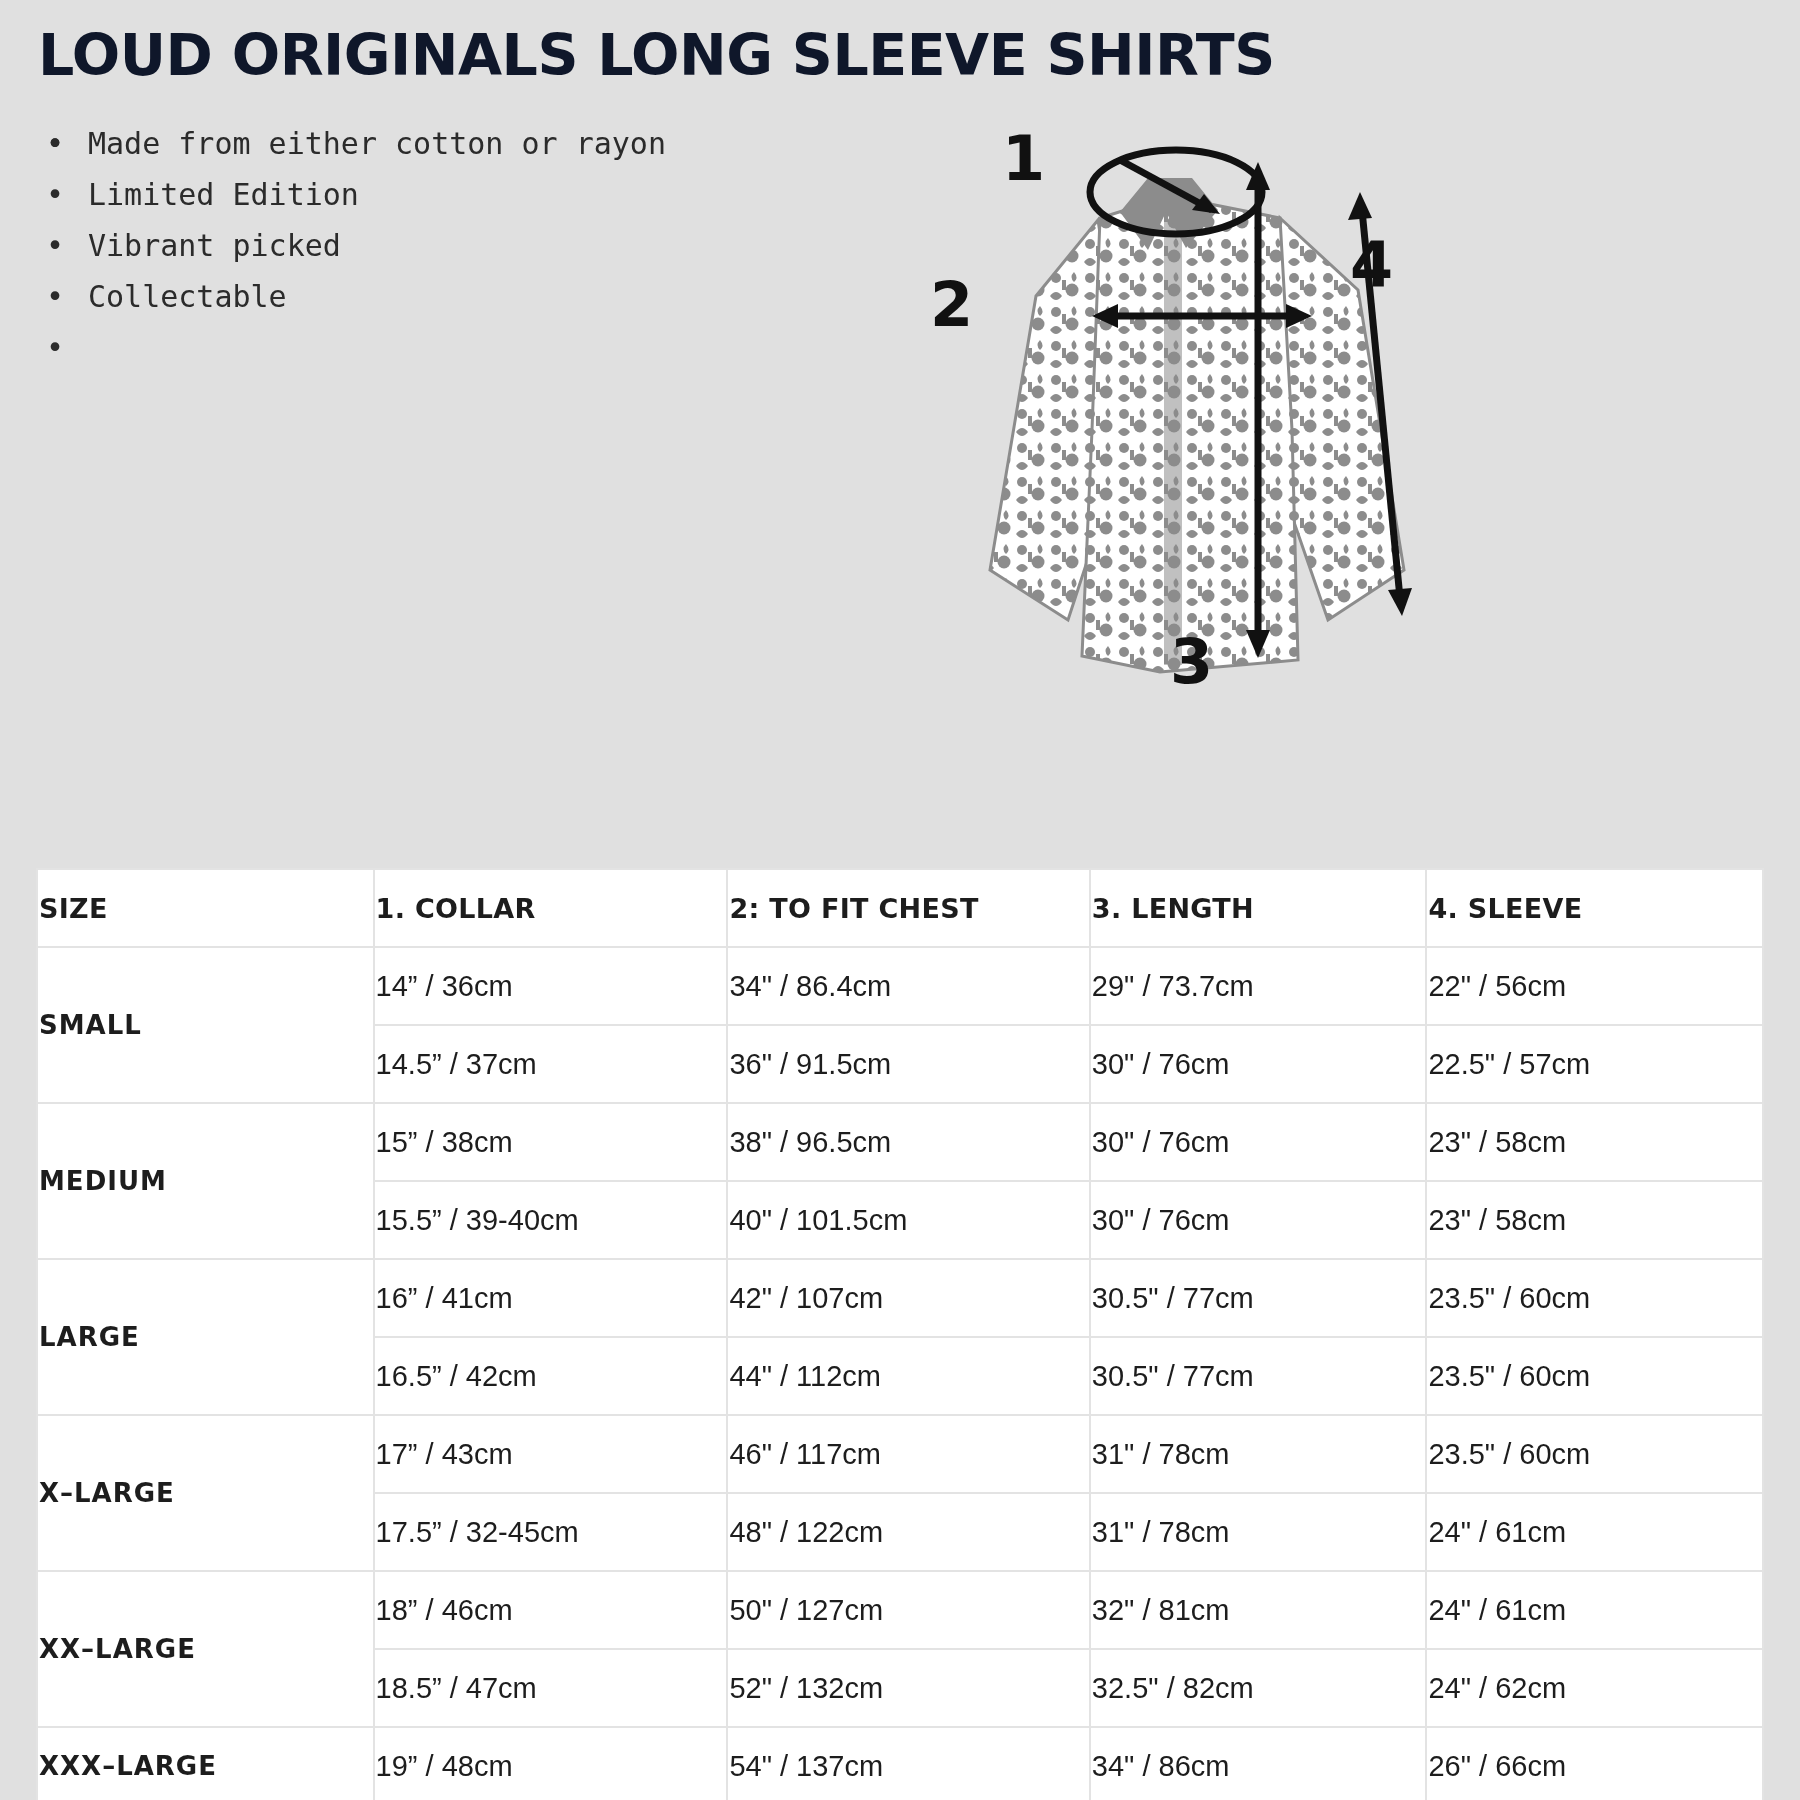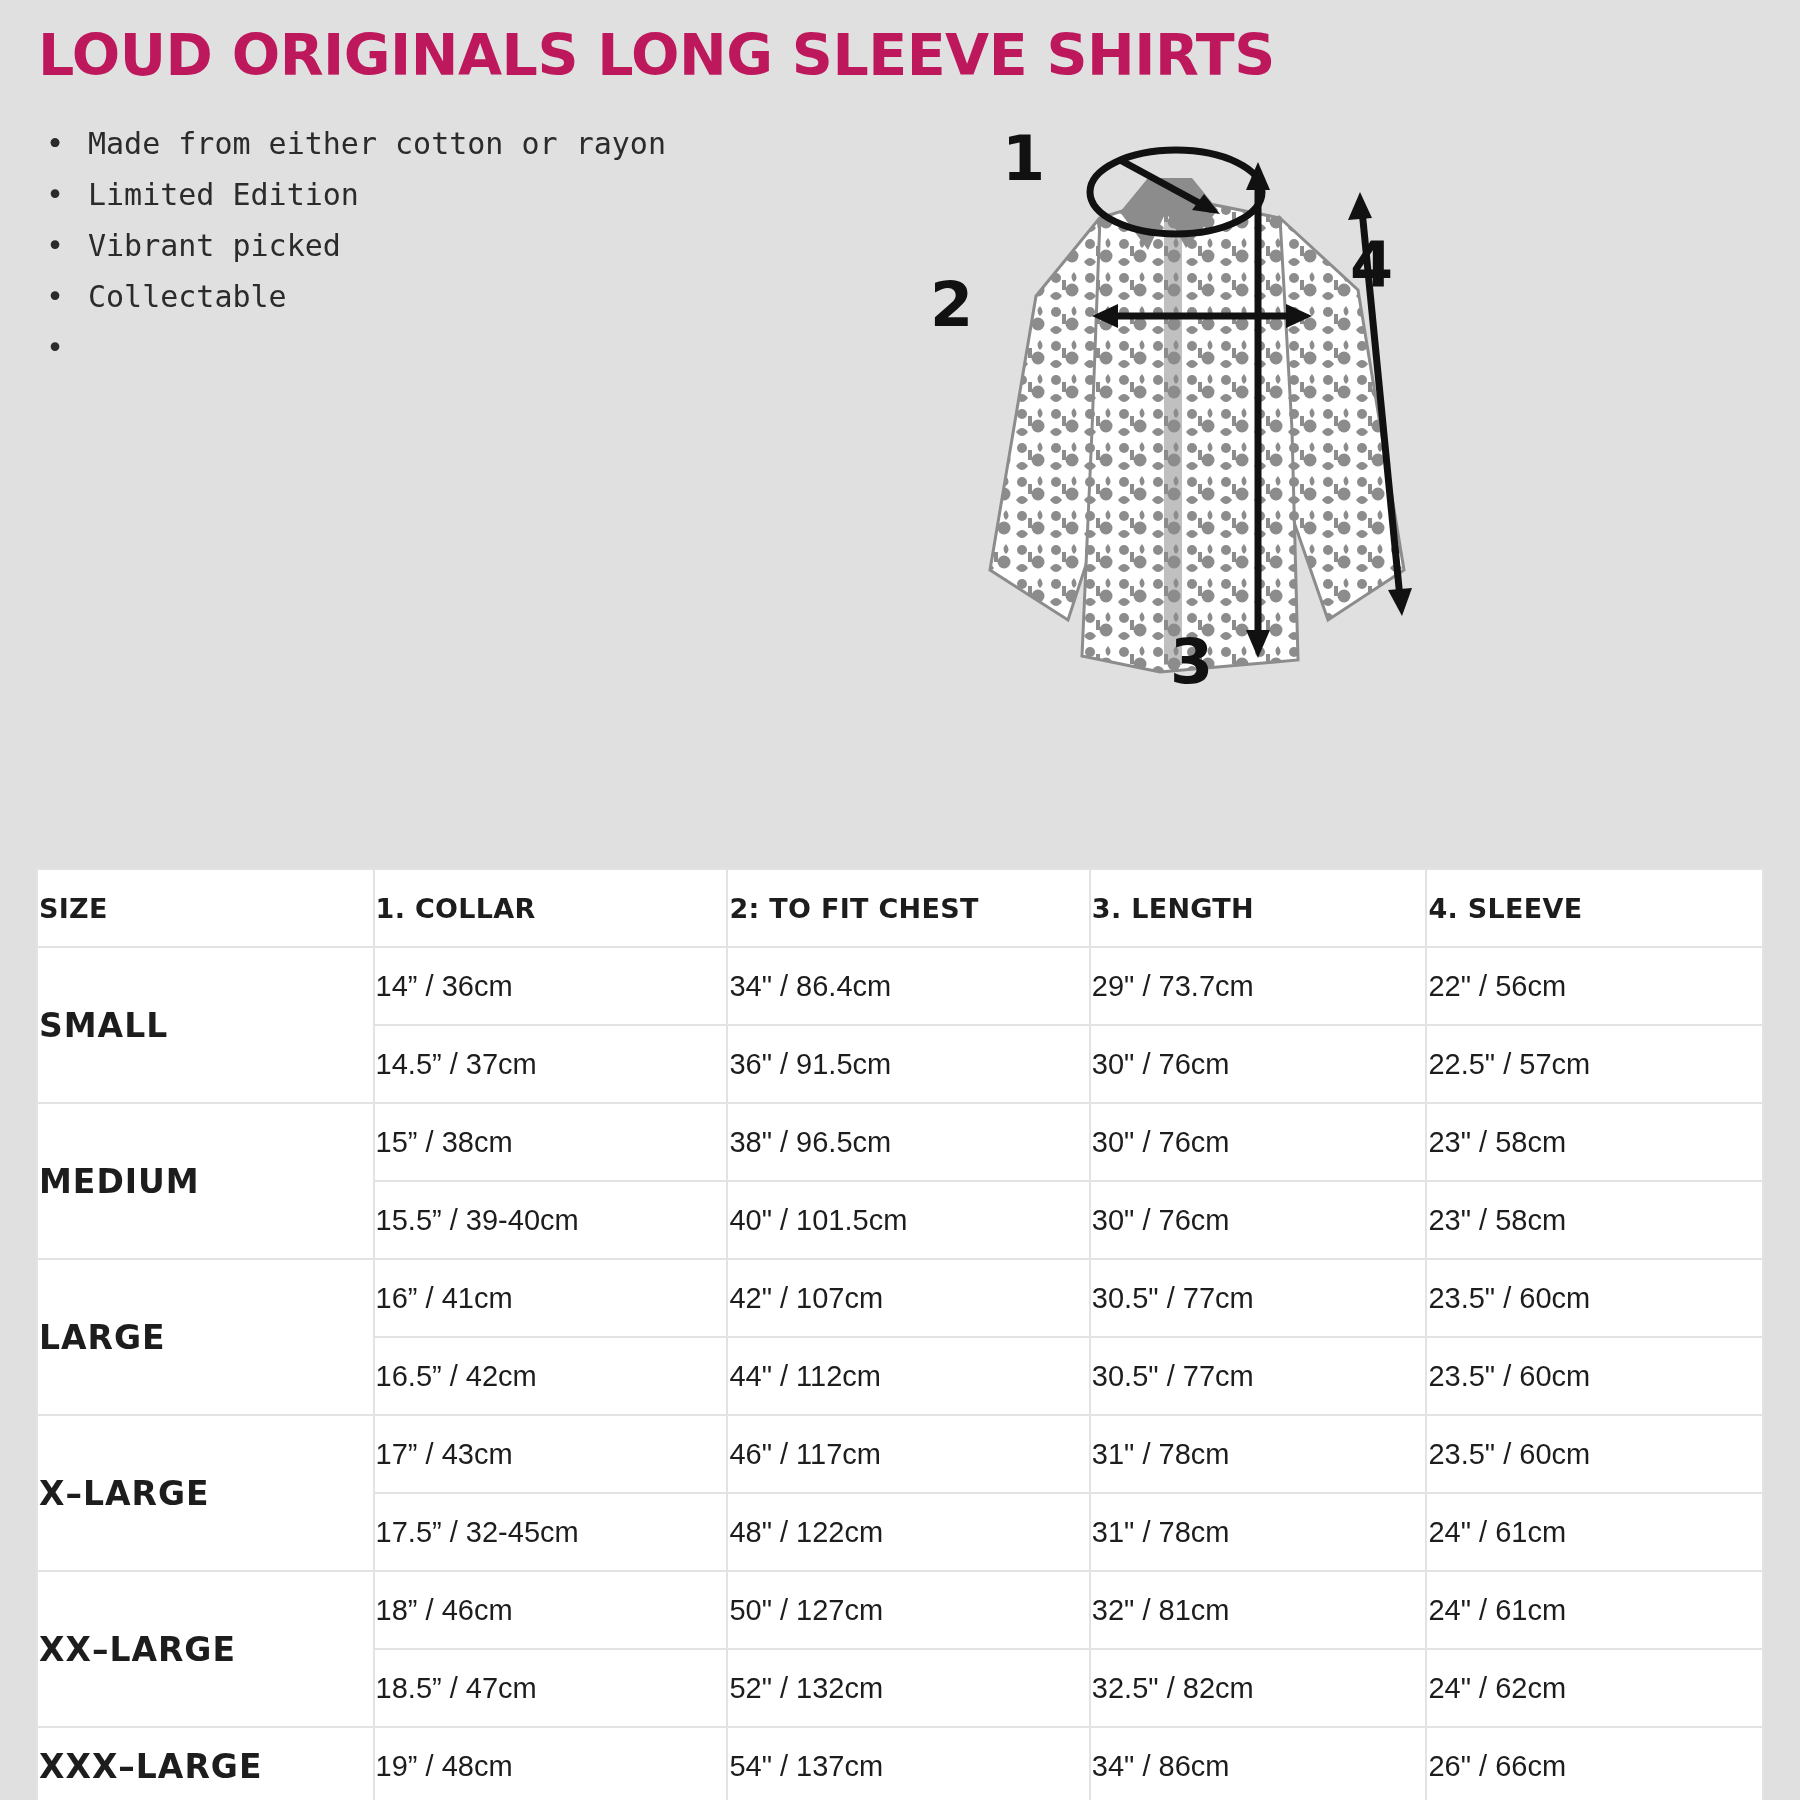--- a/index.html
+++ b/index.html
@@ -21,21 +21,21 @@
   }
 
   
   .title {
     position: absolute;
     left: 38px;
     top: 22px;
     font-size: 57px;
     font-weight: bold;
     letter-spacing: -0.5px;
-    color: #be185d;
+    color: #0f172a;
     font-family: "DejaVu Sans", sans-serif;
   }
 
   .bullets {
     position: absolute;
     left: 40px;
     top: 118px;
     width: 900px;
     list-style: none;
     margin: 0;
@@ -104,21 +104,21 @@
   table.size-table thead th {
     font-family: "DejaVu Sans", sans-serif;
     font-weight: bold;
     font-size: 27px;
     height: 74px;
     letter-spacing: 0.3px;
   }
   td.size-label {
     font-family: "DejaVu Sans", sans-serif;
     font-weight: bold;
-    font-size: 33px;
+    font-size: 26px;
     letter-spacing: 1px;
   }
   td.measure {
     font-family: "Liberation Sans", sans-serif;
     font-size: 29px;
     height: 74px;
   }
   col.c-size   { width: 19.5%; }
   col.c-collar { width: 20.5%; }
   col.c-chest  { width: 21%; }

